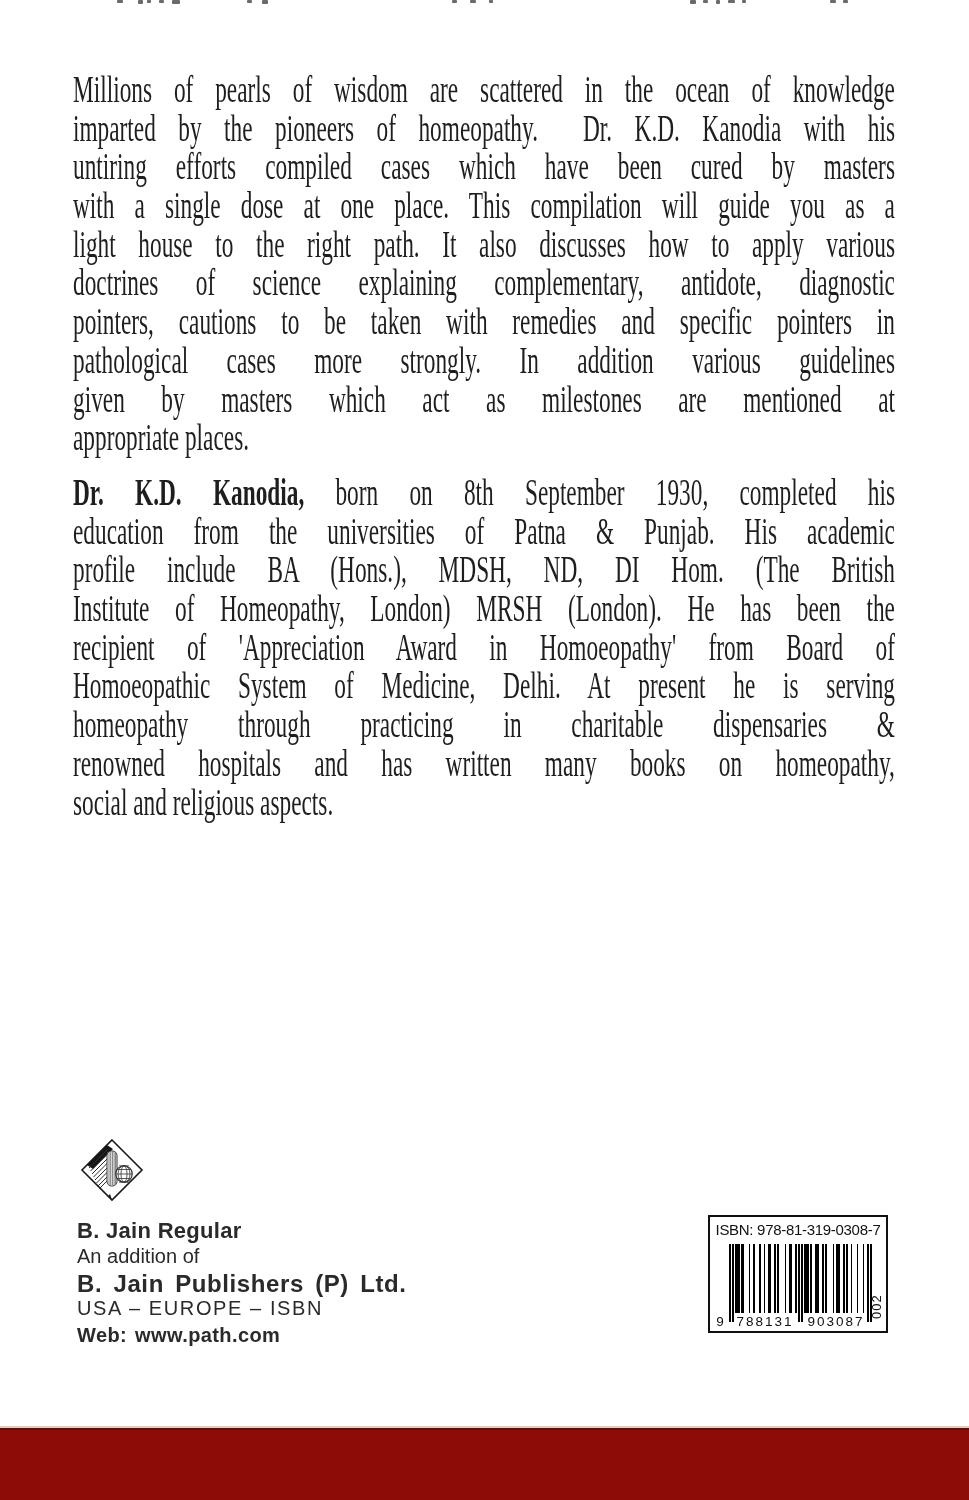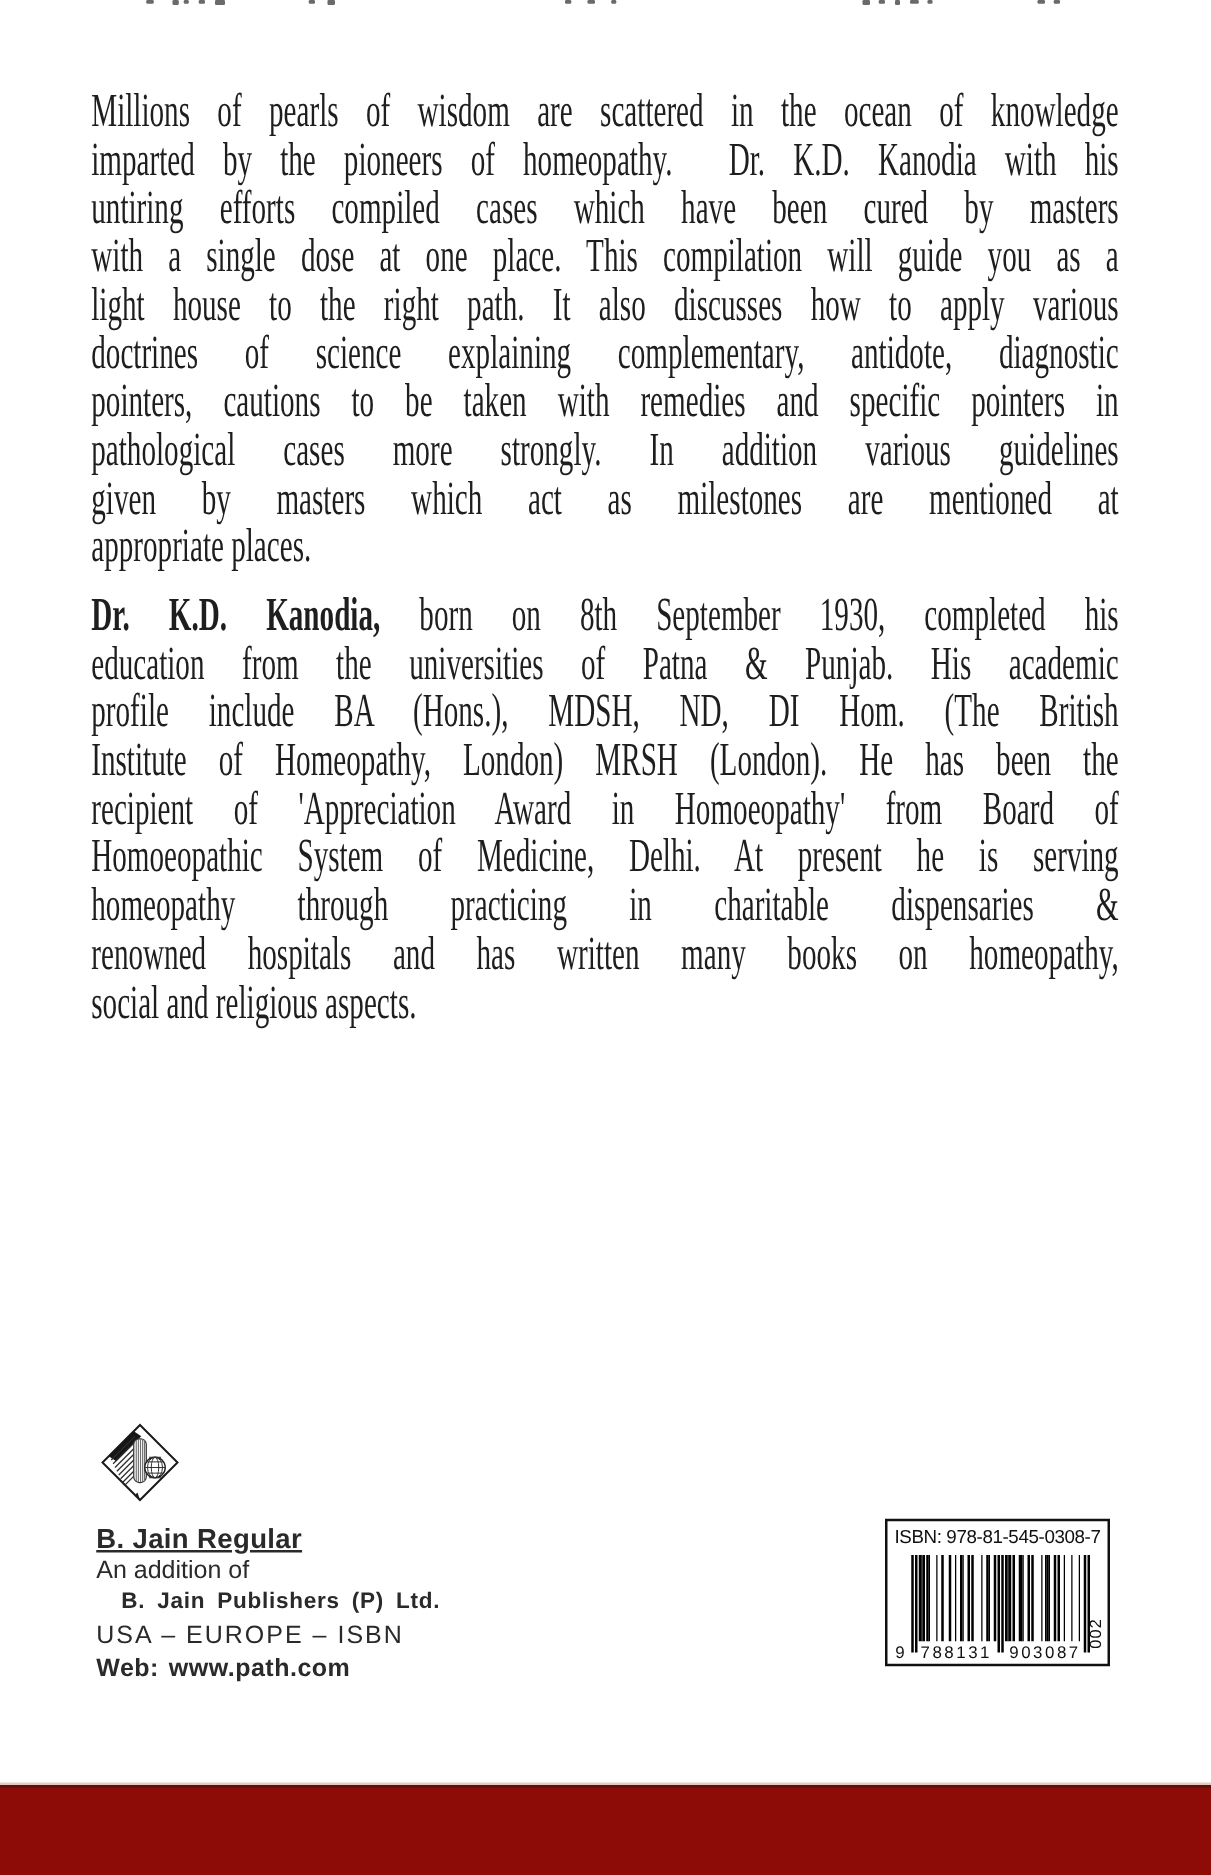--- a/index.html
+++ b/index.html
@@ -21,23 +21,23 @@
   }
   .copy .tline.lastline{text-align-last:left;}
   .b{font-weight:bold;}
   #para1{top:70px;}
   #para2{top:473px;}
   
   .publisher{position:absolute;left:77px;top:1138px;color:#2a2a2a;
     font-family:"Liberation Sans","DejaVu Sans",sans-serif;}
   .logo{position:absolute;left:3px;top:0;}
   .pl{position:absolute;left:0;white-space:nowrap;}
-  .pl1{top:80px;font-size:22px;font-weight:bold;letter-spacing:.3px;text-decoration:underline;}
+  .pl1{top:80px;font-size:22px;font-weight:bold;letter-spacing:.3px;}
   .pl2{top:107px;font-size:20px;}
-  .pl3{top:132px;font-size:18px;font-weight:bold;word-spacing:4px;letter-spacing:.6px;margin-left:20px;}
+  .pl3{top:132px;font-size:24px;font-weight:bold;word-spacing:4px;letter-spacing:.6px;}
   .pl4{top:159px;font-size:20px;letter-spacing:1.6px;}
   .pl5{top:186px;font-size:20px;font-weight:bold;word-spacing:2px;letter-spacing:.4px;}
   
   .bcbox{position:absolute;left:708px;top:1215px;width:180px;height:118px;
     box-sizing:border-box;border:2px solid #101010;background:#fff;
     font-family:"Liberation Sans","DejaVu Sans",sans-serif;color:#111;}
   .isbn{position:absolute;top:4px;left:0;right:0;text-align:center;
     font-size:15px;letter-spacing:-0.3px;white-space:nowrap;}
   .bars{position:absolute;left:19px;top:27px;width:143px;height:78px;}
   .bar{position:absolute;top:0;width:1.6px;height:69px;background:#000;}
@@ -140,21 +140,21 @@
     </g>
   </svg>
   <div class="pl pl1">B. Jain Regular</div>
   <div class="pl pl2">An addition of</div>
   <div class="pl pl3">B. Jain Publishers (P) Ltd.</div>
   <div class="pl pl4">USA – EUROPE – ISBN</div>
   <div class="pl pl5">Web: www.path.com</div>
 </div>
 
 <div class="bcbox">
-  <div class="isbn">ISBN: 978-81-545-0308-7</div>
+  <div class="isbn">ISBN: 978-81-319-0308-7</div>
   <div class="bars" id="bars">
       <div class="bar tall" style="left: 0px;"></div>
       <div class="bar tall" style="left: 3px;"></div>
       <div class="bar" style="left: 6px;"></div>
       <div class="bar" style="left: 7.5px;"></div>
       <div class="bar" style="left: 9px;"></div>
       <div class="bar" style="left: 12px;"></div>
       <div class="bar" style="left: 13.5px;"></div>
       <div class="bar" style="left: 19.5px;"></div>
       <div class="bar" style="left: 24px;"></div>

